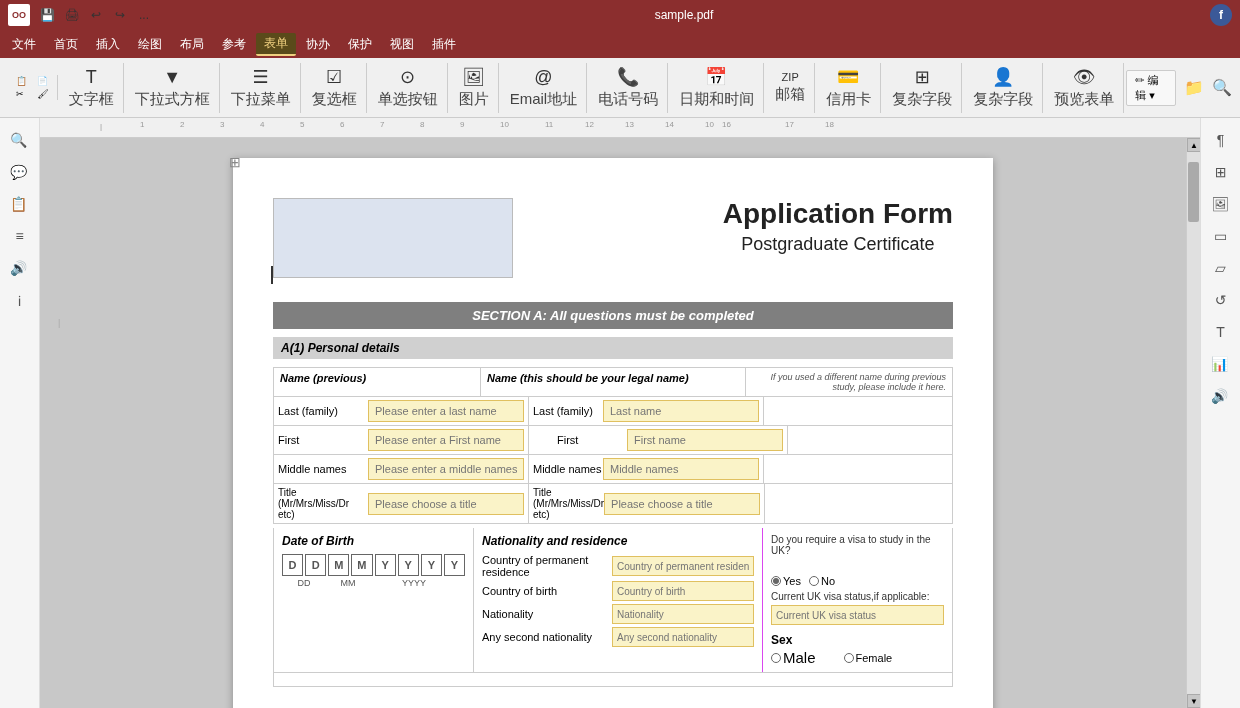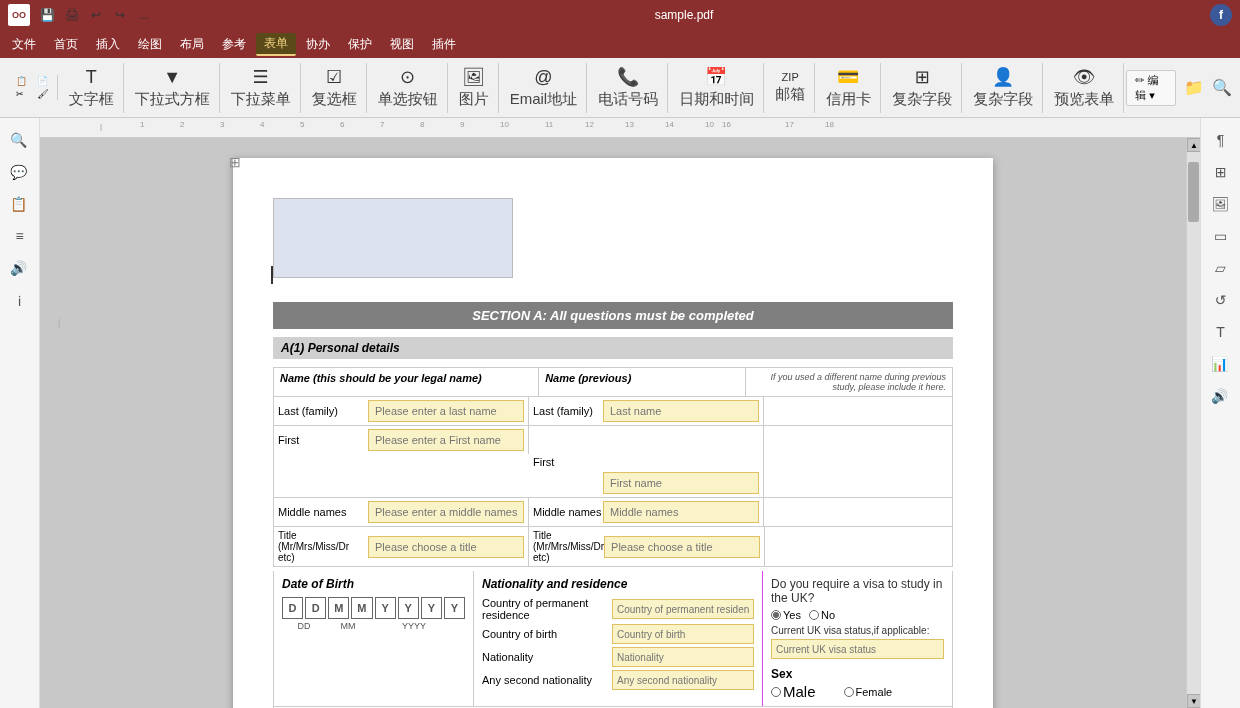--- a/index.html
+++ b/index.html
@@ -223,21 +223,21 @@
     .nat-input {
       flex: 1;
       background: #faf3c8;
       border: 1px solid #e0c060;
       padding: 2px 4px;
       font-size: 10px;
       color: #888;
       height: 20px;
     }
 
-    .visa-text { font-size: 12px; color: #333; margin-bottom: 4px; }
+    .visa-text { font-size: 10px; color: #333; margin-bottom: 19px; }
     .radio-row { display: flex; align-items: center; gap: 8px; font-size: 11px; margin-bottom: 4px; }
 
     .sex-label { font-weight: bold; font-size: 12px; margin: 4px 0 2px 0; }
     .sex-row { display: flex; align-items: center; gap: 12px; }
   </style>
 </head>
 <body>
 
 <div class="title-bar">
   <div class="title-bar-left">
@@ -418,52 +418,56 @@
           <div style="position:relative;">
 
             <div style="position:absolute; top:-4px; left:-4px; font-size:14px; color:#888; cursor:pointer; z-index:5;">⊞</div>
 
             <div style="position:absolute; top:108px; left:38px; width:2px; height:18px; background:#333;"></div>
 
             <div class="page">
 
               <div class="form-header">
                 <div class="logo-placeholder"></div>
+                <div class="form-title-area">
+                  <div class="form-title">Application Form</div>
+                  <div class="form-subtitle">Postgraduate Certificate</div>
+                </div>
               </div>
 
               <div class="section-header">SECTION A: All questions must be completed</div>
 
               <div class="subsection-header">A(1) Personal details</div>
 
               <div style="display:flex; border:1px solid #ccc; border-bottom:none;">
+                <div style="flex:1; padding:4px 6px; border-right:1px solid #ccc; font-style:italic; font-weight:bold; font-size:11px;">Name (previous)</div>
                 <div style="flex:1.3; padding:4px 6px; border-right:1px solid #ccc; font-style:italic; font-weight:bold; font-size:11px;">Name (this should be your legal name)</div>
-                <div style="flex:1; padding:4px 6px; border-right:1px solid #ccc; font-style:italic; font-weight:bold; font-size:11px;">Name (previous)</div>
                 <div style="flex:1; padding:4px 6px; font-size:9px; color:#555; font-style:italic;text-align:right;">If you used a different name during previous study, please include it here.</div>
               </div>
 
               <div style="display:flex; border:1px solid #ccc; border-bottom:none; align-items:flex-end;">
                 <div style="flex:1.3; display:flex; align-items:center; border-right:1px solid #ccc; padding:3px 4px;">
                   <span style="min-width:90px; font-size:11px;">Last (family)</span>
                   <input type="text" class="field-input" style="flex: 1 1 0%;" placeholder="Please enter a last name">
                 </div>
                 <div style="flex:1; display:flex; align-items:center; border-right:1px solid #ccc; padding:3px 4px;">
                   <span style="min-width:70px; font-size:11px;">Last (family)</span>
                   <input type="text" class="field-input" style="flex: 1 1 0%;" placeholder="Last name">
                 </div>
                 <div style="flex:1; padding:3px 4px;"></div>
               </div>
 
-              <div style="display:flex; border:1px solid #ccc; border-bottom:none; align-items:flex-start;">
+              <div style="display:flex; border:1px solid #ccc; border-bottom:none; align-items:flex-end;gap:24px;">
                 <div style="flex:1.3; display:flex; align-items:center; border-right:1px solid #ccc; padding:3px 4px;">
                   <span style="min-width:90px; font-size:11px;">First</span>
                   <input type="text" class="field-input" style="flex: 1 1 0%;" placeholder="Please enter a First name">
                 </div>
                 <div style="flex:1; display:flex; align-items:center; border-right:1px solid #ccc; padding:3px 4px;">
                   <span style="min-width:70px; font-size:11px;">First</span>
-                  <input type="text" class="field-input" style="flex: 1 1 0%; margin-top: 43px;" placeholder="First name">
+                  <input type="text" class="field-input" style="flex: 1 1 0%;" placeholder="First name">
                 </div>
                 <div style="flex:1; padding:3px 4px;"></div>
               </div>
 
               <div style="display:flex; border:1px solid #ccc; border-bottom:none; align-items:center;">
                 <div style="flex:1.3; display:flex; align-items:center; border-right:1px solid #ccc; padding:3px 4px;">
                   <span style="min-width:90px; font-size:11px;">Middle names</span>
                   <input type="text" class="field-input" style="flex: 1 1 0%;" placeholder="Please enter a middle names">
                 </div>
                 <div style="flex:1; display:flex; align-items:center; border-right:1px solid #ccc; padding:3px 4px;">

